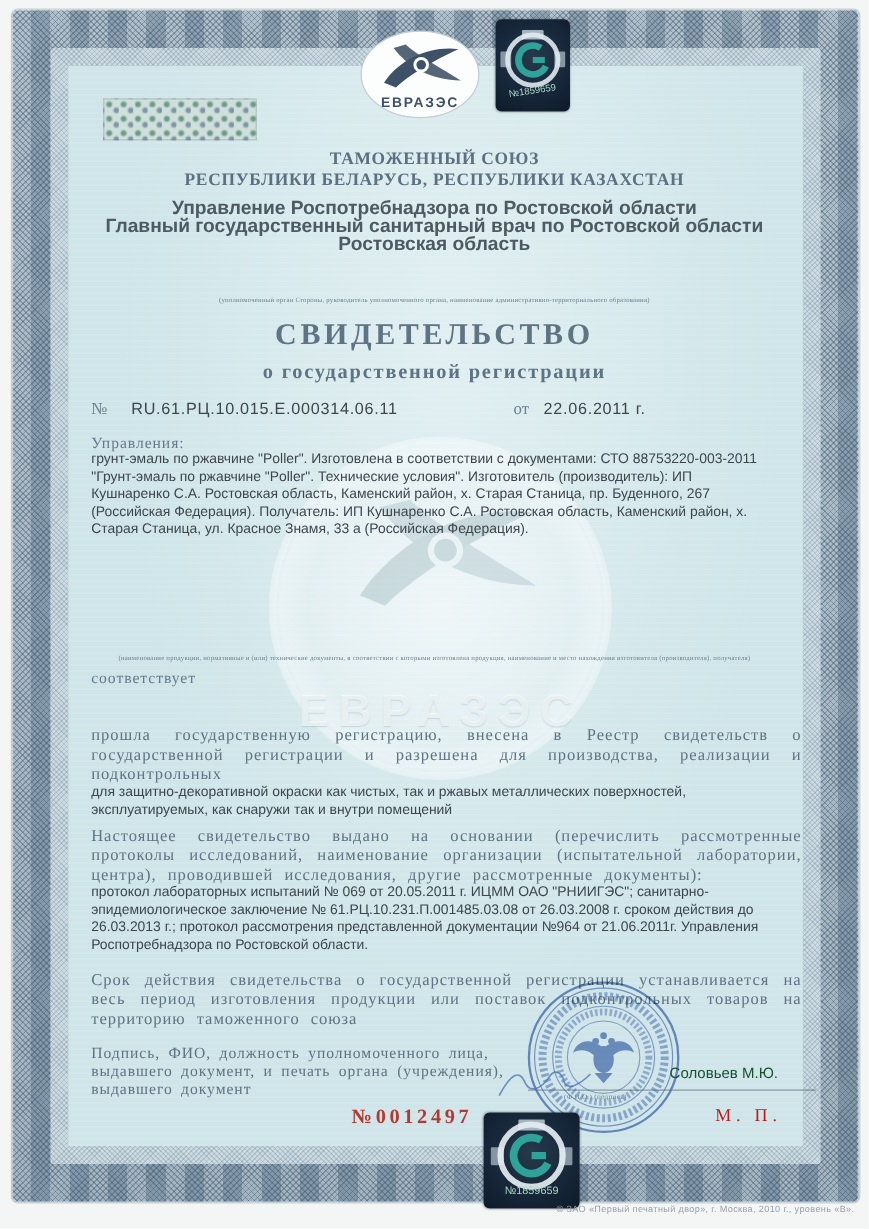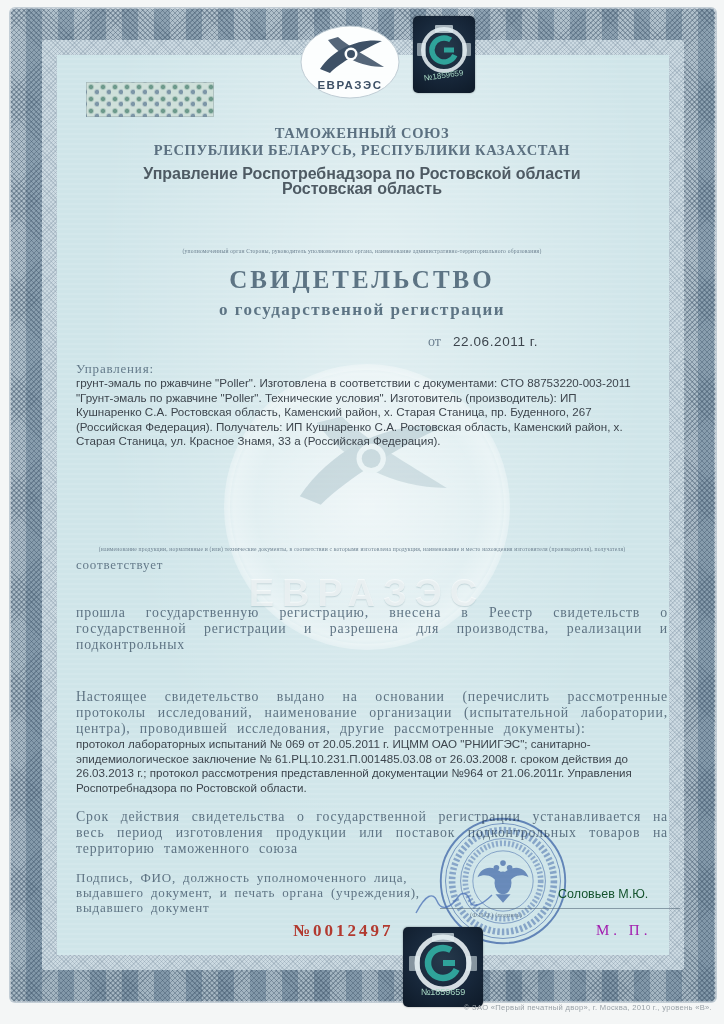--- a/index.html
+++ b/index.html
@@ -59,21 +59,21 @@
   
   .watermark{left:224px;top:364px;width:286px;height:286px;border-radius:50%;
     background:radial-gradient(circle, rgba(255,255,255,.55) 0%, rgba(255,255,255,.28) 55%, rgba(255,255,255,.45) 66%, rgba(255,255,255,0) 72%);
     box-shadow:inset 0 0 0 6px rgba(255,255,255,.25);}
   .watermark-text{position:absolute;left:0;right:0;top:208px;text-align:center;
     font-family:"Liberation Sans",sans-serif;font-weight:bold;font-size:38px;letter-spacing:8px;
     color:rgba(255,255,255,.62);text-shadow:0 1px 1px rgba(130,160,170,.35);}
 
   .red-serial{color:#b23a30;font-weight:bold;font-size:17px;letter-spacing:3px;}
   .printer-note{font-family:"Liberation Sans",sans-serif;font-size:7.6px;color:#98a0a6;letter-spacing:.3px;}
-  .mp{font-size:15px;color:#a21caf;letter-spacing:4px;}
+  .mp{font-size:15px;color:#b91c1c;letter-spacing:4px;}
   .sig-line{border-bottom:1px solid rgba(84,104,120,.6);}
 </style>
 </head>
 <body>
 
 <div class="page">
 
   <div class="frame">
     <div class="frame-band"></div>
     <div class="interior"></div>
@@ -116,41 +116,47 @@
       </g>
       <text x="31" y="62" text-anchor="middle" transform="rotate(-8 31 62)" font-family="Liberation Sans, sans-serif" font-size="8" fill="#a8d8c4">№1859659</text>
     </svg>
   </div>
 
   <div class="abs center" style="left:58px;right:58px;top:125px;">
     <div class="union-line">ТАМОЖЕННЫЙ СОЮЗ</div>
     <div class="union-line">РЕСПУБЛИКИ БЕЛАРУСЬ, РЕСПУБЛИКИ КАЗАХСТАН</div>
     <div style="height:7px;"></div>
     <div class="authority-line">Управление Роспотребнадзора по Ростовской области</div>
+    <div class="authority-line">Главный государственный санитарный врач по Ростовской области</div>
     <div class="authority-line">Ростовская область</div>
   </div>
 
   <div class="abs center tiny-caption" style="left:58px;right:58px;top:248px;">(уполномоченный орган Стороны, руководитель уполномоченного органа, наименование административно-территориального образования)</div>
 
   <div class="abs center cert-title" style="left:58px;right:58px;top:266px;">СВИДЕТЕЛЬСТВО</div>
   <div class="abs center cert-subtitle" style="left:58px;right:58px;top:300px;">о государственной регистрации</div>
 
+  <div class="abs" style="left:76px;top:332px;">
+    <span class="num-label">№</span>
+    <span class="num-value" style="margin-left:16px;">RU.61.РЦ.10.015.Е.000314.06.11</span>
+  </div>
   <div class="abs" style="left:428px;top:332px;">
     <span class="num-label">от</span>
     <span class="num-value" style="margin-left:8px;">22.06.2011 г.</span>
   </div>
 
   <div class="abs label-form" style="left:76px;top:361px;">Управления:</div>
   <div class="abs body-sans" style="left:76px;top:376px;width:562px;">грунт-эмаль по ржавчине "Poller". Изготовлена в соответствии с документами: СТО 88753220-003-2011 "Грунт-эмаль по ржавчине "Poller". Технические условия". Изготовитель (производитель): ИП Кушнаренко С.А. Ростовская область, Каменский район, х. Старая Станица, пр. Буденного, 267 (Российская Федерация).  Получатель: ИП Кушнаренко С.А. Ростовская область, Каменский район, х. Старая Станица, ул. Красное Знамя, 33 а (Российская Федерация).</div>
 
   <div class="abs center tiny-caption" style="left:58px;right:58px;top:546px;">(наименование продукции, нормативные и (или) технические документы, в соответствии с которыми изготовлена продукция, наименование и место нахождения изготовителя (производителя), получателя)</div>
 
   <div class="abs label-form" style="left:76px;top:557px;">соответствует</div>
 
   <div class="abs form-par justify" style="left:76px;top:605px;width:592px;">прошла государственную регистрацию, внесена в Реестр свидетельств о государственной регистрации и разрешена для производства, реализации и подконтрольных</div>
+  <div class="abs body-sans" style="left:76px;top:653px;width:562px;">для защитно-декоративной окраски как чистых, так и ржавых металлических поверхностей, эксплуатируемых, как снаружи так и внутри помещений</div>
 
   <div class="abs form-par justify" style="left:76px;top:689px;width:592px;">Настоящее свидетельство выдано на основании (перечислить рассмотренные протоколы исследований, наименование организации (испытательной лаборатории, центра), проводившей исследования, другие рассмотренные документы):</div>
   <div class="abs body-sans" style="left:76px;top:737px;width:572px;">протокол лабораторных испытаний № 069 от 20.05.2011 г. ИЦММ ОАО "РНИИГЭС"; санитарно-эпидемиологическое заключение № 61.РЦ.10.231.П.001485.03.08 от 26.03.2008 г. сроком действия до 26.03.2013 г.; протокол рассмотрения представленной документации №964 от 21.06.2011г. Управления Роспотребнадзора по Ростовской области.</div>
 
   <div class="abs form-par justify" style="left:76px;top:809px;width:592px;">Срок действия свидетельства о государственной регистрации устанавливается на весь период изготовления продукции или поставок подконтрольных товаров на территорию таможенного союза</div>
 
   <div class="abs form-par" style="left:76px;top:870px;width:368px;font-size:13px;line-height:15px;word-spacing:3px;">Подпись, ФИО, должность уполномоченного лица, выдавшего документ, и печать органа (учреждения), выдавшего документ</div>
 
   <div class="abs" style="left:437px;top:815px;width:132px;height:132px;mix-blend-mode:multiply;">
     <svg viewBox="0 0 140 140" style="width:100%;height:100%;">

